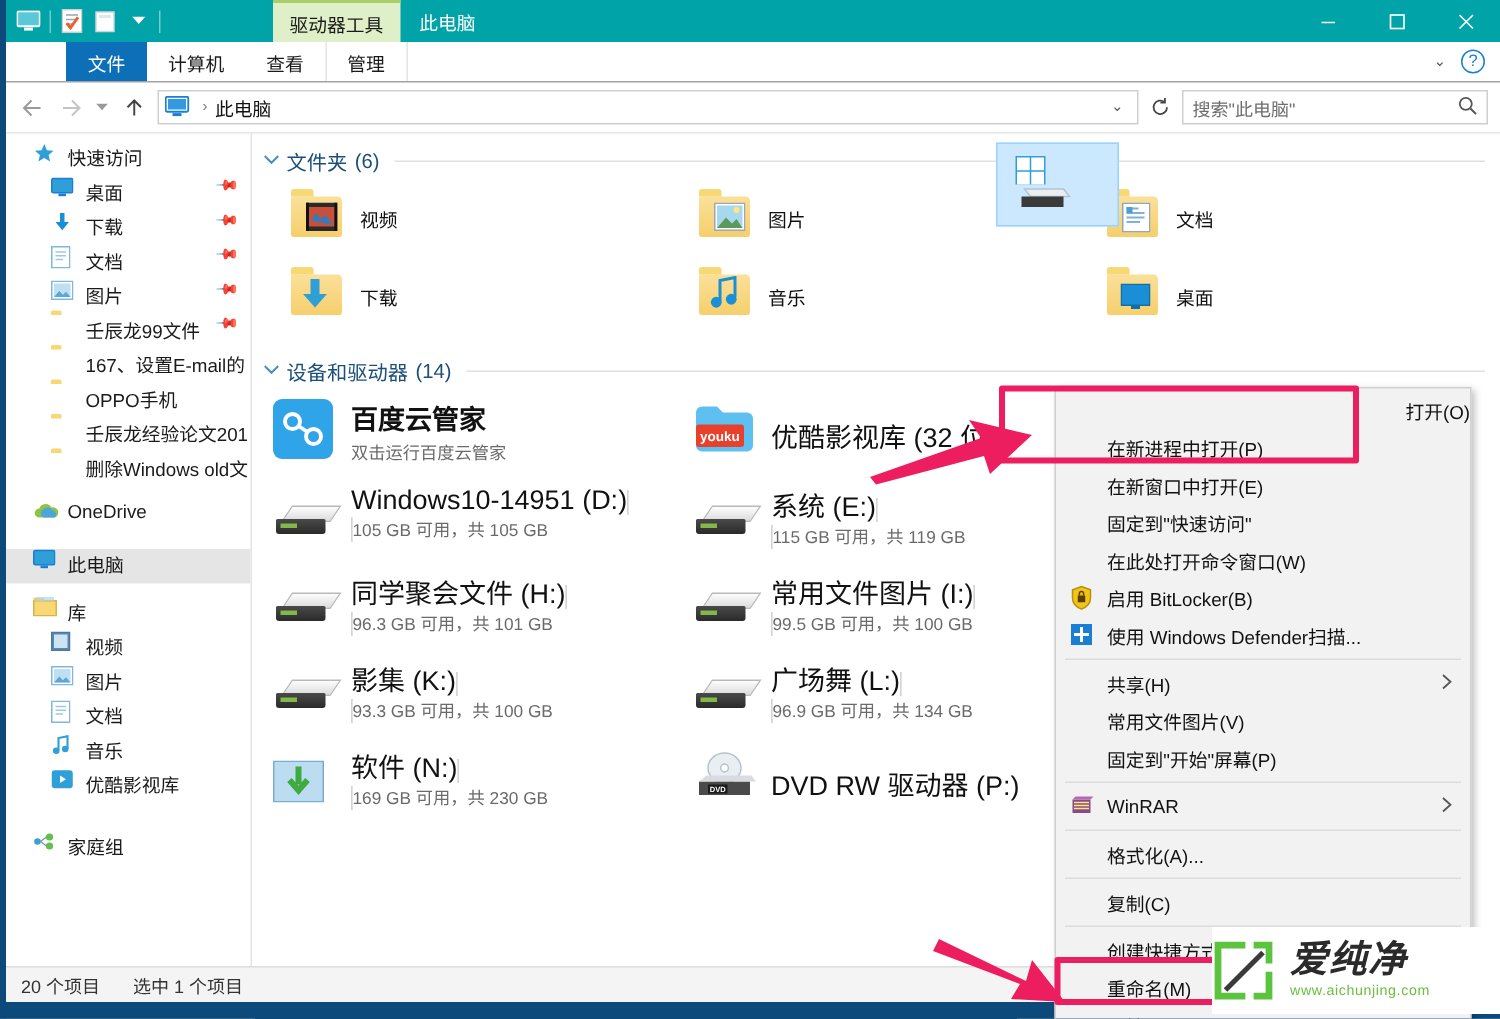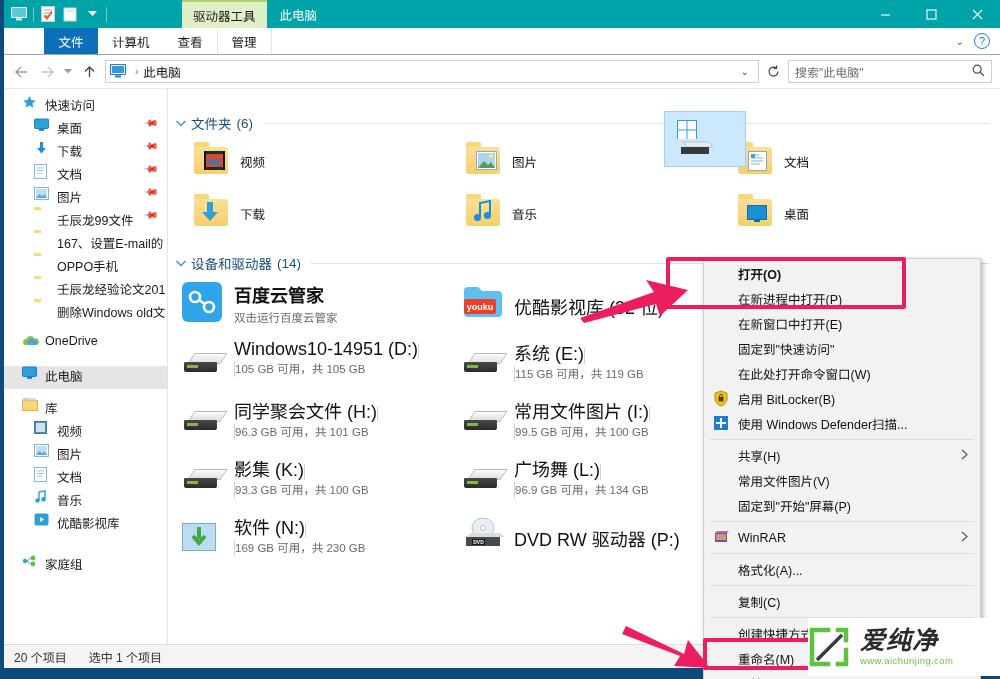--- a/index.html
+++ b/index.html
@@ -99,21 +99,21 @@
   .nav-ico { width: 17px; height: 16px; margin-right: 6px; flex: none; position: relative; }
   .pin { position: absolute; right: 10px; color: #9aa7b4; font-size: 10px; transform: rotate(45deg); }
   .nav-gap { height: 9px; }
 
   
   .folder { width: 15px; height: 12px; background: #f8d775; border-radius: 1px 2px 1px 1px; position: relative; }
   .folder::before { content:''; position:absolute; left:0; top:-3px; width:7px; height:3px; background:#f8d775; border-radius:1px 1px 0 0;}
 
   
   .items {
-    position: absolute; left: 168px; top: 16px; width: 832px; height: 555px;
+    position: absolute; left: 168px; top: 0; width: 832px; height: 555px;
     background: #fff; overflow: hidden;
   }
   .grp-head { display: flex; align-items: center; padding: 8px 10px 2px 8px; }
   .grp-chev { color: #4a90c4; font-size: 11px; margin-right: 5px; }
   .grp-title { font-size: 13.5px; color: #1a4f7a; white-space: nowrap; }
   .grp-line { flex: 1; height: 1px; background: #e0e0e0; margin-left: 10px; }
 
   .grid { display: flex; flex-wrap: wrap; padding-left: 14px; }
   .tile {
     width: 272px; height: 52px; display: flex; align-items: center; padding-left: 6px;
@@ -147,21 +147,21 @@
   .hdd .front::after{ content:''; position:absolute; left:3px; top:3px; width:11px; height:3px; background:#8fcf4a; opacity:.85;}
 
   
   .ctxmenu {
     position: absolute; left: 703px; top: 258px; width: 278px;
     background: #f2f2f2; border: 1px solid #cfcfcf; padding: 2px 0;
     box-shadow: 2px 2px 5px rgba(0,0,0,.28); z-index: 40;
   }
   .mi { height: 25px; display: flex; align-items: center; padding-left: 34px; font-size: 12.5px;
         color: #111; position: relative; white-space: nowrap; }
-  .mi.bold { font-weight: bold; }
+  .mi.bold { font-weight: normal; justify-content: flex-end; }
   .mi .mico { position: absolute; left: 9px; top: 4px; width: 17px; height: 17px; }
   .mi .arrow { position: absolute; right: 12px; color: #555; font-size: 11px; }
   .msep { height: 1px; background: #dcdcdc; margin: 3px 6px; }
 
   
   .redbox { position: absolute; border: 4px solid #ec1e5f; border-radius: 2px; z-index: 60; pointer-events: none; }
   .arrow-svg { position: absolute; z-index: 61; pointer-events: none; }
 
   
   .statusbar {

